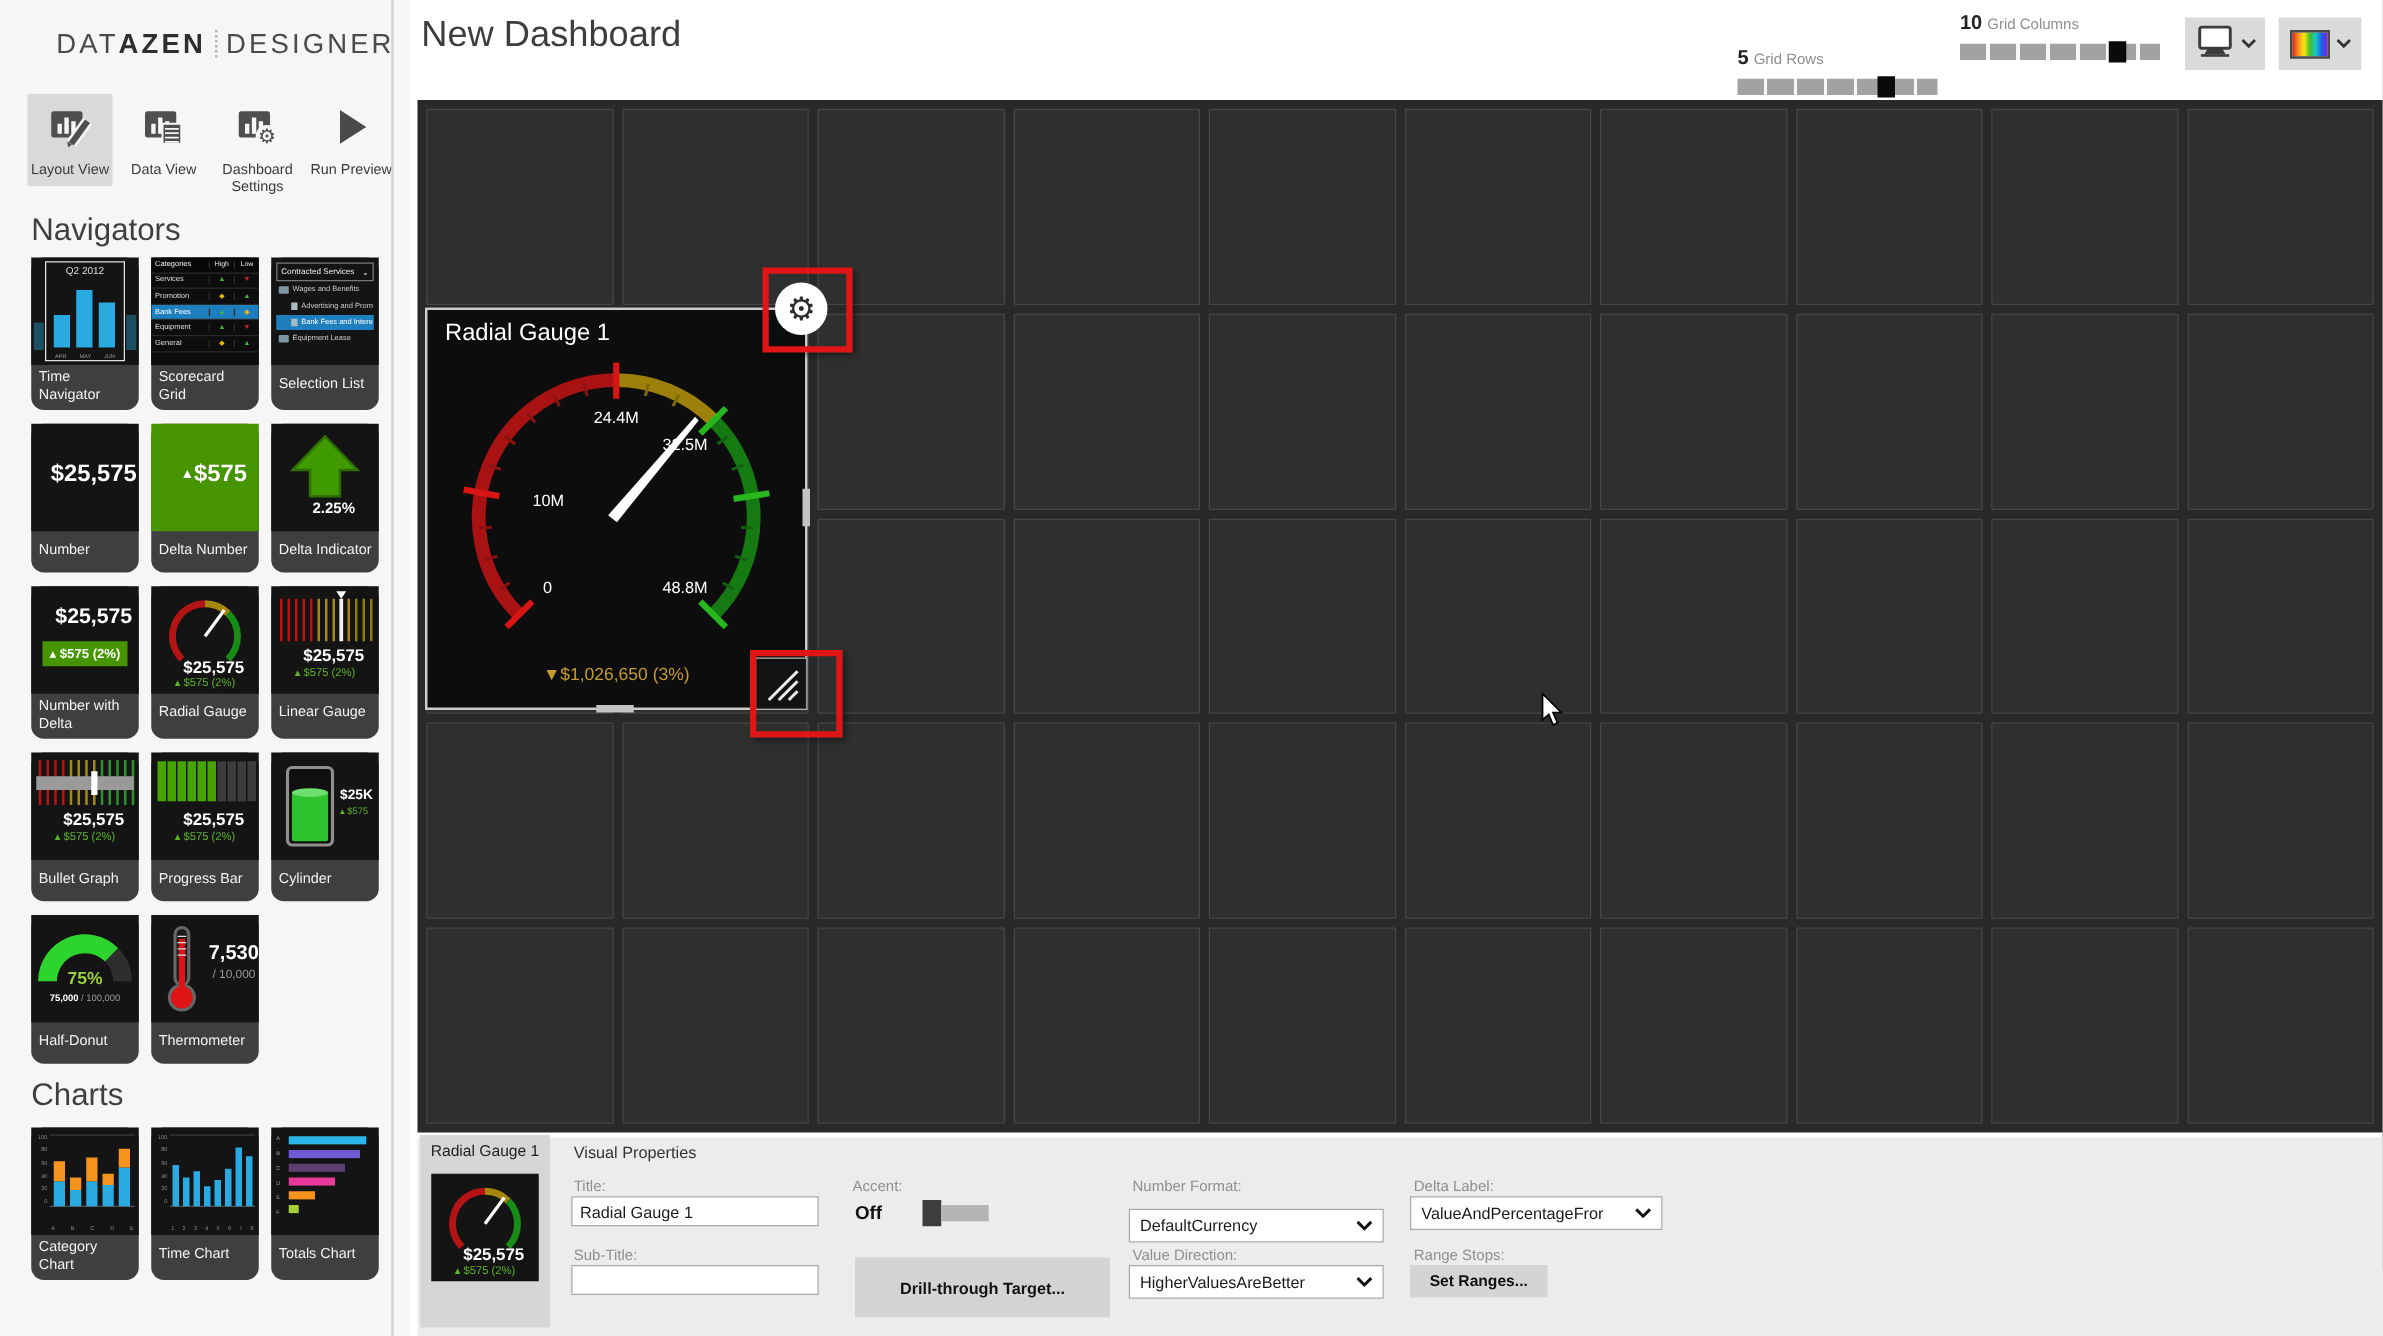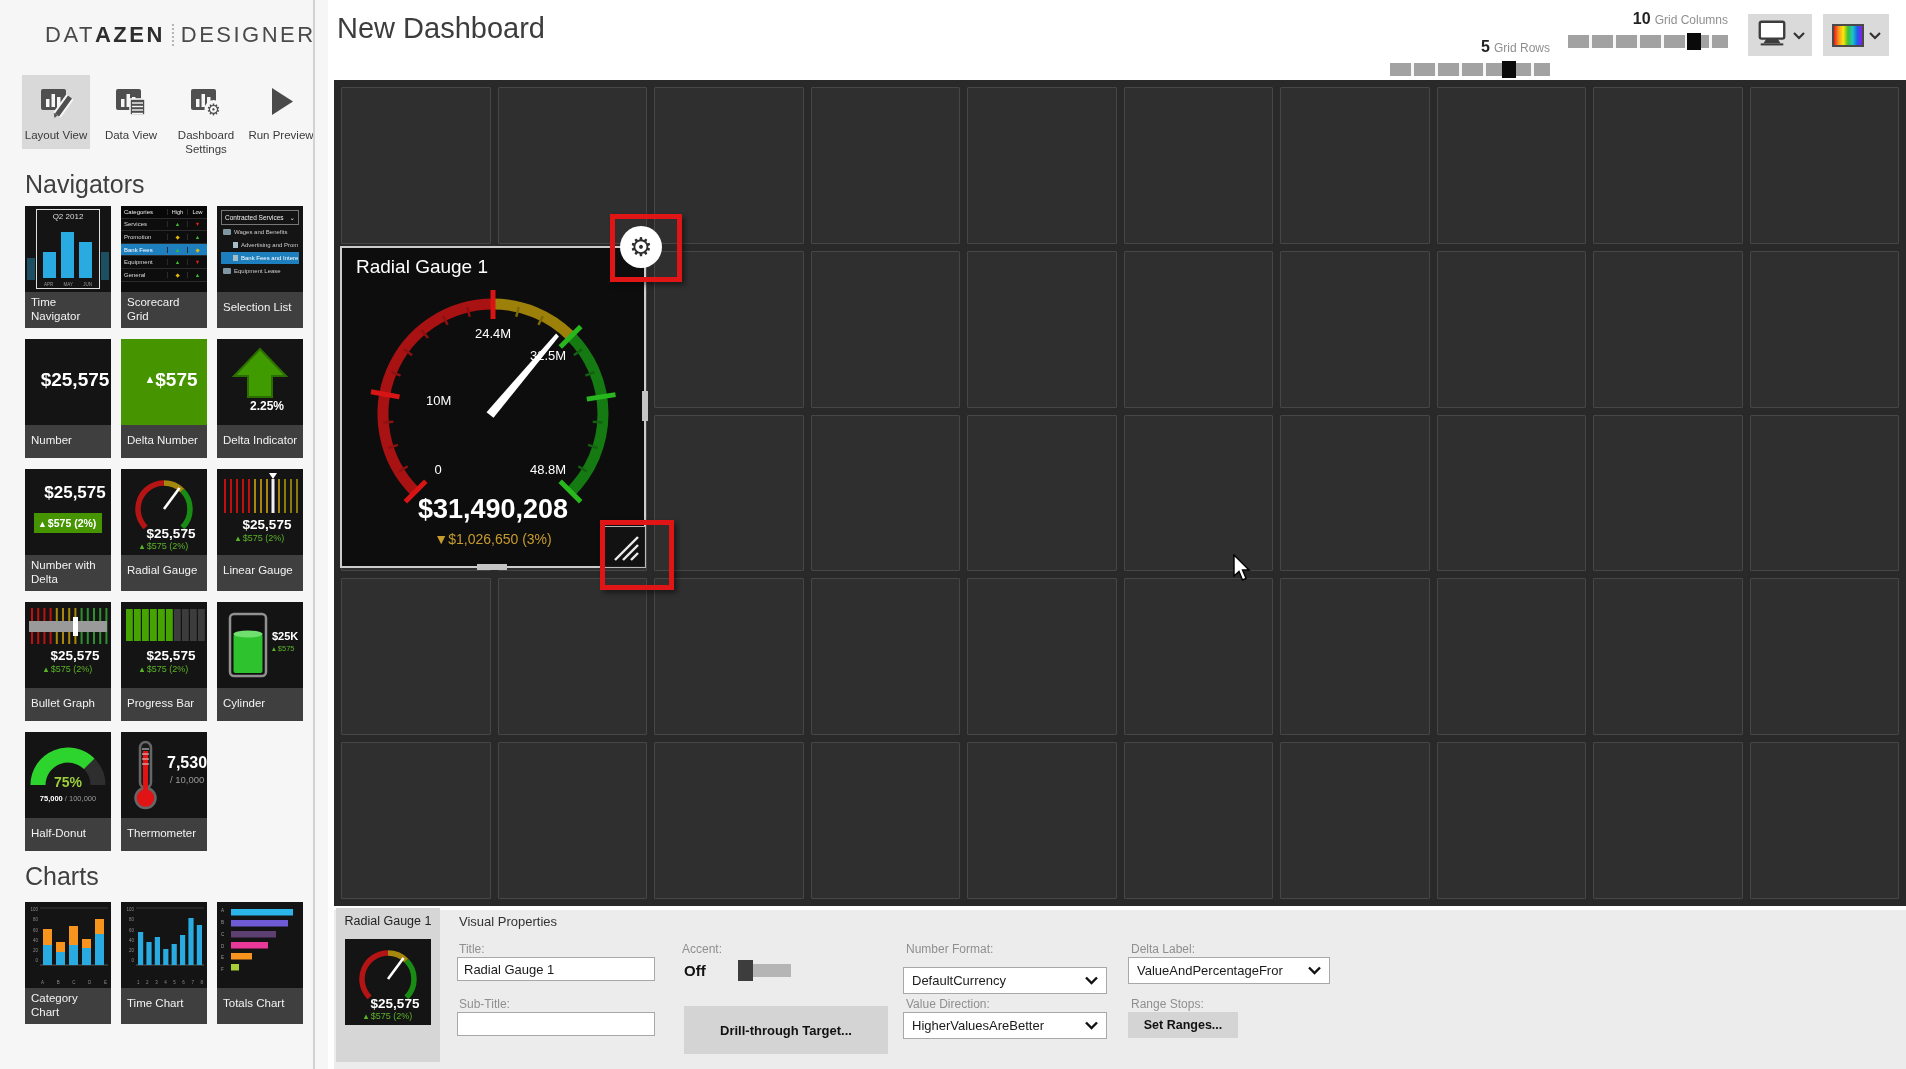--- a/index.html
+++ b/index.html
@@ -13,21 +13,21 @@
   .logo .sep{display:inline-block;margin:0 7px;color:#b5b5b5;font-weight:400;border-left:2px dotted #b5b5b5;height:22px;vertical-align:-4px;}
   .toolbar{margin:23px 0 0 10px;display:flex;gap:7px;}
   .tbtn{width:68px;height:74px;display:flex;flex-direction:column;align-items:center;justify-content:flex-start;padding-top:9px;box-sizing:border-box;cursor:default;}
   .tbtn.sel{background:#d9d9d9;}
   .tbtn .tlabel{font-size:11.5px;line-height:1.18;color:#3a3a3a;text-align:center;margin-top:5px;}
   h2.sect{font-size:25px;font-weight:300;color:#3f3f3f;margin:0 0 0 13px;height:28px;line-height:28px;}
   h2.nav{margin-top:21px;margin-bottom:8px;}
   h2.gau{margin-top:16px;margin-bottom:9px;}
   h2.cha{margin-top:0;margin-bottom:12px;}
   .trow{display:flex;gap:10px;margin:0 0 11px 13px;}
-  .tile{width:86px;background:#3f3f3f;display:flex;flex-direction:column;cursor:default;}
+  .tile{width:86px;background:#3f3f3f;display:flex;flex-direction:column;cursor:default;border-radius:10px;}
   .timg{position:relative;width:86px;height:86px;background:#141414;overflow:hidden;}
   .tlab{min-height:33px;box-sizing:border-box;color:#f2f2f2;font-size:11.5px;line-height:1.18;padding:4px 5px 5px 6px;display:flex;align-items:center;}
   .big{position:absolute;left:0;right:0;text-align:center;font-weight:bold;color:#fff;margin-left:14px;}
   .dgreen{position:absolute;left:0;right:0;text-align:center;color:#5bb327;}
   
   .tn-side{position:absolute;bottom:12px;width:8px;background:#1d4f63;}
   .tn-box{position:absolute;left:11px;right:11px;top:3px;bottom:3px;border:1.5px solid #e0e0e0;}
   .tn-title{position:absolute;top:2px;left:0;right:0;text-align:center;font-size:8px;color:#ddd;}
   .tn-bar{position:absolute;bottom:10px;width:13px;background:#29aae1;}
   .tn-months{position:absolute;left:2px;right:2px;bottom:1px;display:flex;justify-content:space-around;font-size:4.5px;color:#9a9a9a;}
@@ -44,21 +44,21 @@
     display:flex;align-items:center;justify-content:space-between;padding:0 3px;font-size:6.5px;color:#eee;}
   .sel-it{position:absolute;left:4px;right:4px;height:12px;display:flex;align-items:center;font-size:6px;color:#ccc;white-space:nowrap;overflow:hidden;}
   .fold{display:inline-block;width:8px;height:6px;background:#7e97a3;margin:0 3px 0 2px;border-radius:1px;flex:none;}
   .sqi{display:inline-block;width:5px;height:6px;background:#a8bcc6;margin:0 3px 0 2px;flex:none;}
   .sel-sel{background:#1e7fbe;color:#fff;}
   
   .mini-y{position:absolute;left:2px;top:5px;height:56px;width:11px;display:flex;flex-direction:column;justify-content:space-between;align-items:flex-end;font-size:4.5px;color:#8a8a8a;}
   .mini-x{position:absolute;left:16px;right:4px;bottom:3px;display:flex;justify-content:space-between;font-size:4.5px;color:#8a8a8a;}
   .mini-rows{position:absolute;left:4px;top:6px;height:64px;display:flex;flex-direction:column;justify-content:space-between;font-size:4.5px;color:#9a9a9a;}
   
-  .main-header{position:absolute;left:334px;top:0;right:0;height:80px;background:#fff;text-align:right;}
+  .main-header{position:absolute;left:334px;top:0;right:0;height:80px;background:#fff;}
   .page-title{position:absolute;left:3px;top:12px;font-size:29px;font-weight:300;color:#3d3d3d;}
   .slider-group{position:absolute;top:10px;}
   .sl-label{font-size:12px;color:#8f8f8f;white-space:nowrap;}
   .sl-label b{font-size:16px;color:#222;font-weight:700;margin-right:4px;}
   .sl-track{position:relative;width:160px;height:13px;margin-top:7px;
     background:repeating-linear-gradient(90deg,#a2a2a2 0 21px,#f7f7f7 21px 24px);}
   .sl-handle{position:absolute;top:-2px;width:14px;height:17px;background:#0a0a0a;}
   .hbtn{position:absolute;top:14px;height:42px;background:#dadada;display:flex;align-items:center;justify-content:center;gap:5px;cursor:default;}
   .swatch{width:32px;height:23px;border:2px solid #4a4a4a;box-sizing:border-box;
     background:linear-gradient(90deg,#e81c1c,#f7941e,#ffe60a,#3fbf2f,#19c7c7,#1a5fe8,#8c1ae8);}
@@ -614,21 +614,20 @@
           <line x1="244.8" y1="115.1" x2="273.5" y2="110.6" stroke="#28b81e" stroke-width="5"></line>
           <line x1="218.2" y1="197.2" x2="238.7" y2="217.7" stroke="#28b81e" stroke-width="5"></line>
         </g>
       <text x="96" y="190" text-anchor="middle" font-size="13" fill="#fff">0</text>
       <text x="84" y="121" text-anchor="start" font-size="13" fill="#fff">10M</text>
       <text x="151" y="54" text-anchor="middle" font-size="13" fill="#fff">24.4M</text>
       <text x="206" y="76" text-anchor="middle" font-size="13" fill="#fff">32.5M</text>
       <text x="206" y="190" text-anchor="middle" font-size="13" fill="#fff">48.8M</text>
       <polygon points="216.9,52.4 214.1,49.4 144.5,128.2 151.5,133.8" fill="#ffffff"></polygon>
     </svg>
-    <div class="wvalue">$31,490,208</div>
     <div class="wdelta">▼$1,026,650 (3%)</div>
     <div class="handle-r"></div>
     <div class="handle-b"></div>
     <div class="corner">
       <svg width="40" height="40" viewBox="0 0 40 40">
         <line x1="10" y1="33" x2="33" y2="10" stroke="#ececec" stroke-width="2.4"></line>
         <line x1="18" y1="33" x2="33" y2="18" stroke="#ececec" stroke-width="2.4"></line>
         <line x1="26" y1="33" x2="33" y2="26" stroke="#ececec" stroke-width="2.4"></line>
       </svg>
     </div>

